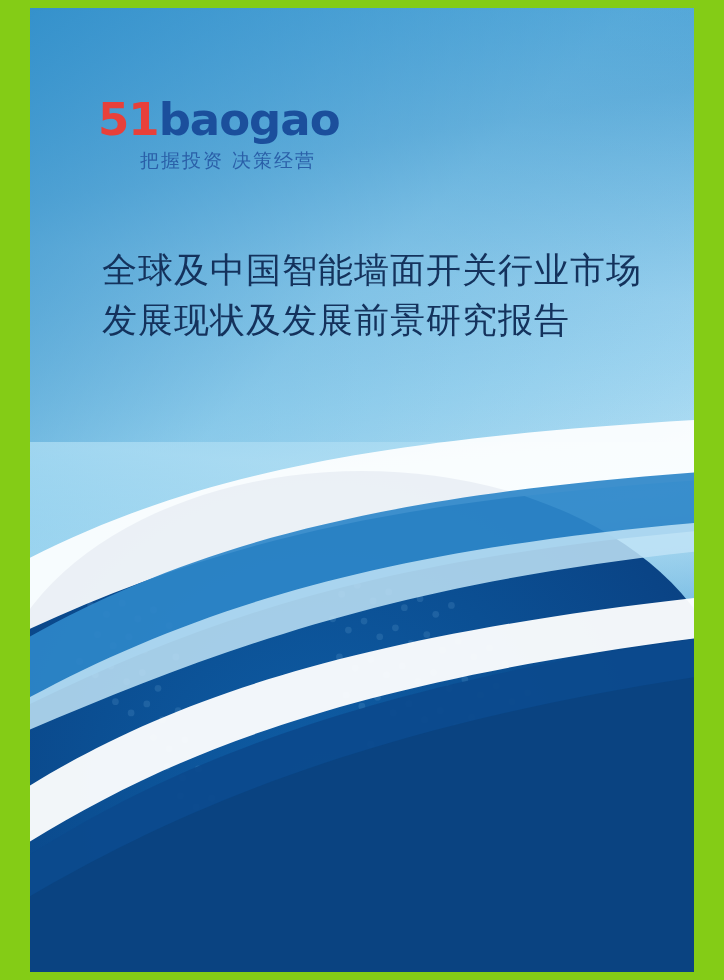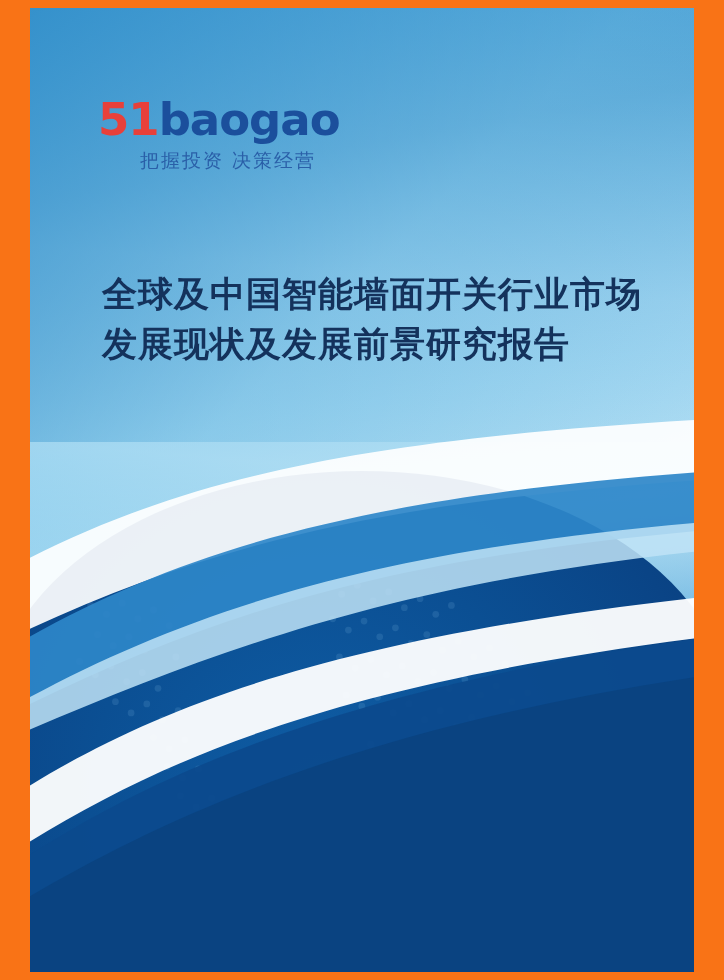--- a/index.html
+++ b/index.html
@@ -8,21 +8,21 @@
     background: #ffffff;
   }
   body {
     font-family: "Liberation Sans", sans-serif;
   }
   .page {
     position: relative;
     width: 724px;
     height: 980px;
     overflow: hidden;
-    background: #f97316;
+    background: #84cc16;
   }
   .cover {
     position: absolute;
     left: 30px;
     top: 8px;
     width: 664px;
     height: 964px;
     overflow: hidden;
     background: linear-gradient(170deg, #2f8fd0 0%, #1d7ebd 18%, #6fc1e8 42%, #9ed7f0 55%, #57a8da 68%, #1766ab 82%, #0d4f93 100%);
   }
@@ -95,22 +95,21 @@
   .title {
     position: absolute;
     left: 72px;
     top: 238px;
     width: 540px;
     font-family: "DejaVu Sans", sans-serif;
     font-size: 35px;
     line-height: 1.42;
     color: #14325c;
     letter-spacing: 1px;
-    font-weight: 700;
-    margin-top: 24px;
+    font-weight: 400;
   }
 </style>
 </head>
 <body>
 
 <div class="page">
   <div class="cover">
 
     <div class="wash"></div>
     <div class="wash2"></div>

